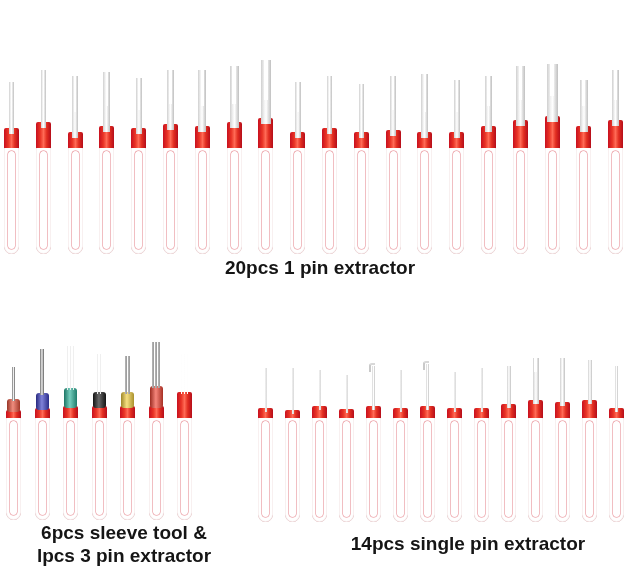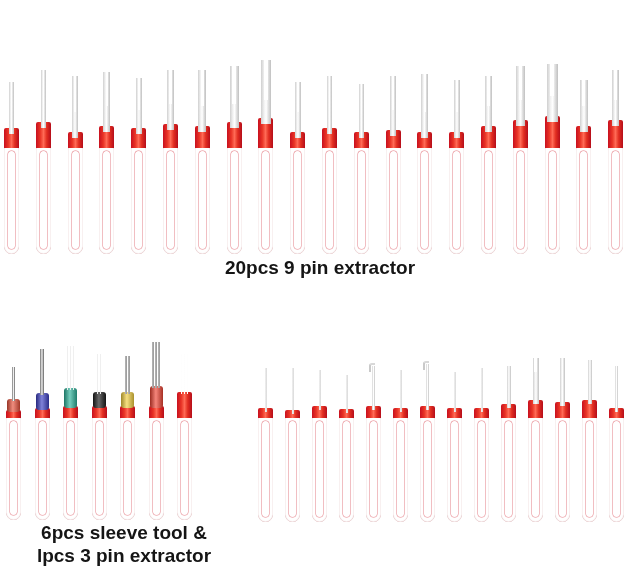--- a/index.html
+++ b/index.html
@@ -277,21 +277,21 @@
         </div>
       </div>
       <div class="tool" style="left: 604.2px; height: 150px;">
         <div class="handle" style="height: 112px;"></div>
         <div class="ferrule" style="height: 28px; bottom: 106px;"></div>
         <div class="shank pale" style="width: 7px; height: 56px; left: 4px; bottom: 128px;">
           <div class="fork-slot" style="width: 2.5px; height: 30px; left: 2.25px; top: 0px;"></div>
         </div>
       </div>
     </div>
-  <div class="caption caption-2pin">20pcs 9 pin extractor</div>
+  <div class="caption caption-2pin">20pcs 1 pin extractor</div>
 
   <div class="row row-sleeve">
       <div class="tool" style="left: 0px; height: 150px;">
         <div class="handle" style="height: 108px;"></div>
         <div class="ferrule" style="height: 8px; bottom: 102px;"></div>
         <div class="sleeve" style="height: 13px; bottom: 108px; background: linear-gradient(to right, rgba(0, 0, 0, 0.35), rgba(255, 255, 255, 0.35) 45%, rgba(0, 0, 0, 0.3)), rgb(232, 80, 58);"></div>
         <div class="shank dark" style="width: 3px; height: 34px; left: 6px; bottom: 119px;"></div>
       </div>
       <div class="tool" style="left: 28.5px; height: 150px;">
         <div class="handle" style="height: 108px;"></div>
@@ -411,14 +411,15 @@
         <div class="handle" style="height: 110px;"></div>
         <div class="ferrule" style="height: 18px; bottom: 104px;"></div>
         <div class="shank pale" style="width: 4px; height: 44px; left: 5.5px; bottom: 118px;"></div>
       </div>
       <div class="tool" style="left: 351px; height: 150px;">
         <div class="handle" style="height: 110px;"></div>
         <div class="ferrule" style="height: 10px; bottom: 104px;"></div>
         <div class="shank pale" style="width: 3px; height: 46px; left: 6px; bottom: 110px;"></div>
       </div>
     </div>
+  <div class="caption caption-single">14pcs single pin extractor</div>
 
 </div>
 
 </body></html>

